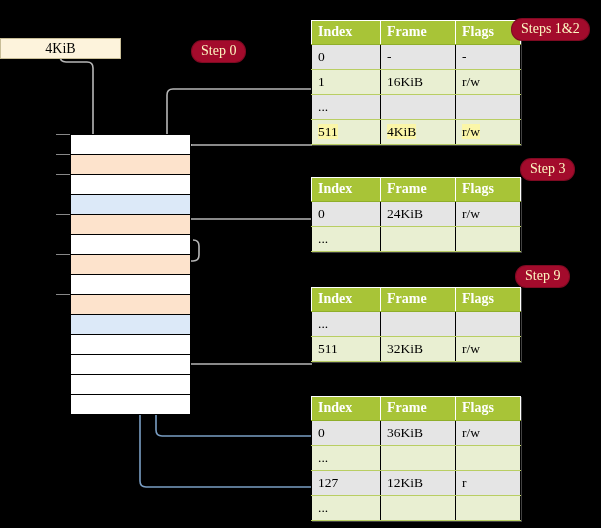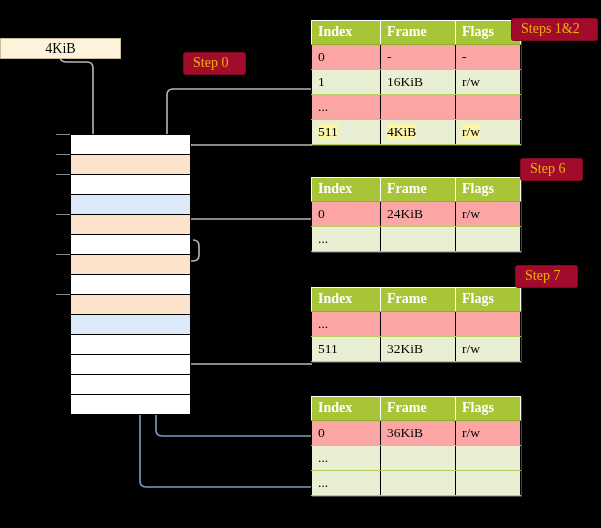--- a/index.html
+++ b/index.html
@@ -21,24 +21,24 @@
     box-sizing:border-box;
     display:flex;align-items:center;justify-content:center;
     font-size:14px;
     line-height:1;
   }
 
   
   .badge{
     position:absolute;
     background:#a30b2c;
-    color:#eab308;
+    color:#fef9c3;
     font-size:14px;
-    padding:2px 17px 3px 9px;
-    border-radius:2px;
+    padding:2px 9px 3px 9px;
+    border-radius:10px;
     white-space:nowrap;
     line-height:1.15;
     box-shadow:0 0 0 1px #7e0a22;
   }
 
   
   .frames{position:absolute;}
   .frame-row{
     position:absolute;
     left:0;
@@ -48,21 +48,21 @@
     background:#ffffff;
   }
   .frame-row.orange{background:#fde3cc;}
   .frame-row.blue{background:#dce9f8;}
   .tick{position:absolute;height:1px;background:#888;}
 
   
   .ptable{
     position:absolute;
     border-collapse:collapse;
-    background:#fca5a5;
+    background:#e5e5e5;
     font-size:13.5px;
     box-shadow:1px 1px 0 0 rgba(120,120,120,.55);
   }
   .ptable th{
     background:#a8c437;
     color:#ffffff;
     font-weight:bold;
     text-align:left;
     padding:3px 6px 4px 6px;
     border:1px solid #ffffff;
@@ -249,34 +249,39 @@
           <tr>
             <td class="c-index"><span>0</span></td>
             <td class="c-frame"><span>36KiB</span></td>
             <td class="c-flags"><span>r/w</span></td>
           </tr>
           <tr class="alt">
             <td class="c-index"><span>...</span></td>
             <td class="c-frame"><span></span></td>
             <td class="c-flags"><span></span></td>
           </tr>
+          <tr>
+            <td class="c-index"><span>127</span></td>
+            <td class="c-frame"><span>12KiB</span></td>
+            <td class="c-flags"><span>r</span></td>
+          </tr>
           <tr class="alt">
             <td class="c-index"><span>...</span></td>
             <td class="c-frame"><span></span></td>
             <td class="c-flags"><span></span></td>
           </tr>
         </tbody>
       </table>
     </div>
 
   <div id="badges-host">
-      <div class="badge" style="left: 184px; top: 41px; margin-top: 12px;">Step 0</div>
+      <div class="badge" style="left: 192px; top: 41px;">Step 0</div>
       <div class="badge" style="left: 512px; top: 19px;">Steps 1&amp;2</div>
-      <div class="badge" style="left: 521px; top: 159px;">Step 6</div>
-      <div class="badge" style="left: 516px; top: 266px;">Step 7</div>
+      <div class="badge" style="left: 521px; top: 159px;">Step 3</div>
+      <div class="badge" style="left: 516px; top: 266px;">Step 9</div>
     </div>
 
 <div class="tick" style="position: absolute; left: 56px; top: 134px; width: 14px;"></div>
     <div class="tick" style="position: absolute; left: 56px; top: 154px; width: 14px;"></div>
     <div class="tick" style="position: absolute; left: 56px; top: 174px; width: 14px;"></div>
     <div class="tick" style="position: absolute; left: 56px; top: 214px; width: 14px;"></div>
     <div class="tick" style="position: absolute; left: 56px; top: 254px; width: 14px;"></div>
     <div class="tick" style="position: absolute; left: 56px; top: 294px; width: 14px;"></div>
   </div>
 

